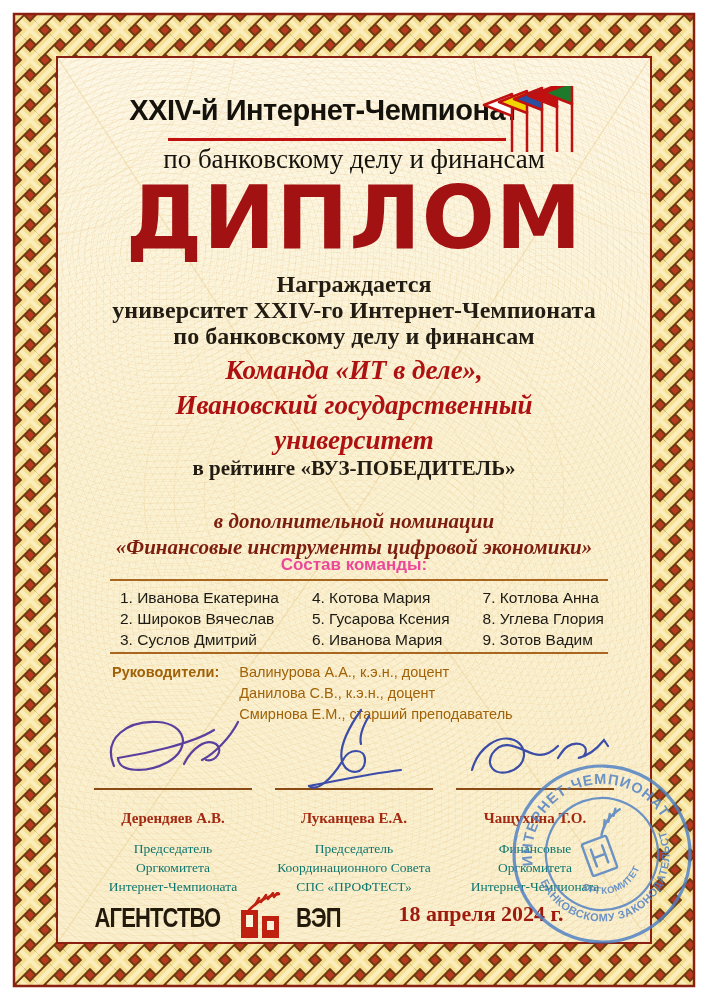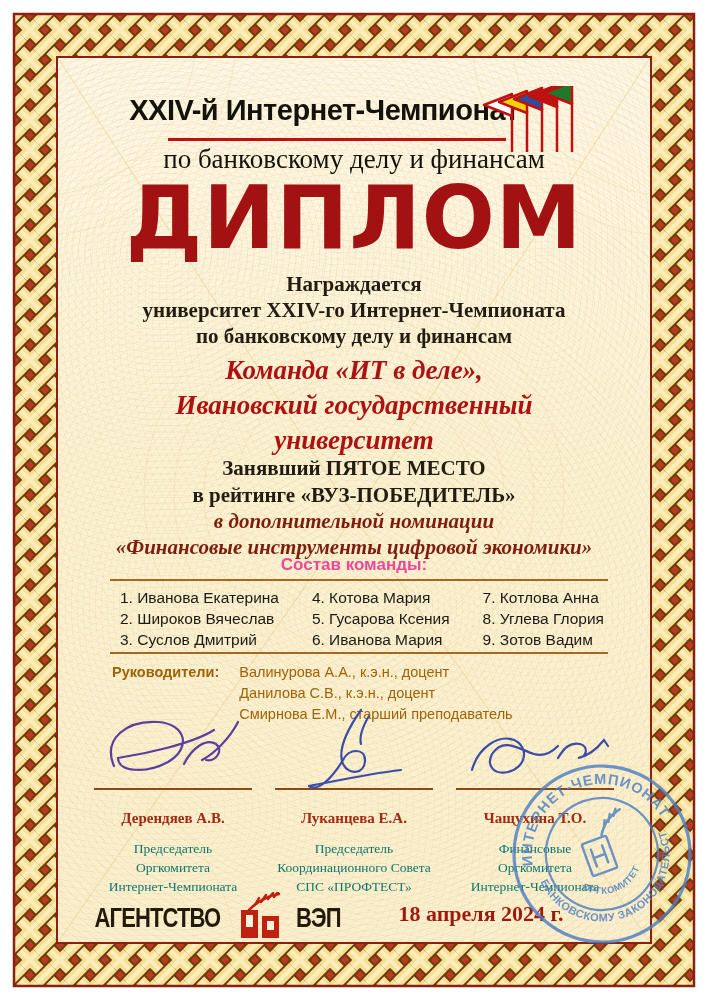--- a/index.html
+++ b/index.html
@@ -38,21 +38,21 @@
   .hdr-rule { position:absolute; top:82px; left:112px; width:338px; height:3px; background:#c01010; }
   .flags { position:absolute; left:416px; top:30px; }
   .hdr-sub { top:88px; font-size:27px; color:#15120c; }
 
   .diplom {
     top:118px; font-family:"DejaVu Sans","Liberation Sans",sans-serif;
     font-weight:bold; font-size:86px; line-height:86px; color:#a31212;
     letter-spacing:1px; transform:scaleY(1.02);
   }
 
-  .award { top:215px; font-size:21px; font-weight:bold; line-height:26px; color:#221c12; }
+  .award { top:215px; font-size:24px; font-weight:bold; line-height:26px; color:#221c12; }
   .team  { top:297px; font-size:27px; font-weight:bold; font-style:italic; line-height:35px; color:#ae1111; }
   .rank  { top:399px; font-size:21px; font-weight:bold; line-height:27px; color:#221c12; }
   .nomin { top:452px; font-size:21px; font-weight:bold; font-style:italic; line-height:26px; color:#7c1d0e; }
 
   .roster-head { top:499px; font-family:"Liberation Sans","DejaVu Sans",sans-serif;
     font-weight:bold; font-size:17px; color:#ec4899; }
   .rule { position:absolute; height:2px; background:#a9661f; }
   .rule1 { top:523px; left:54px; right:44px; }
   .rule2 { top:596px; left:54px; right:44px; }
   .roster-cols { top:531px; left:64px; right:48px; display:flex; justify-content:space-between;
@@ -166,21 +166,20 @@
       <p>по банковскому делу и финансам</p>
     </div>
 
     <div class="abs center team">
       <p>Команда «ИТ в деле»,</p>
       <p>Ивановский государственный</p>
       <p>университет</p>
     </div>
 
     <div class="abs center rank">
-      <p>Занявший ПЯТОЕ МЕСТО</p>
       <p>в рейтинге «ВУЗ-ПОБЕДИТЕЛЬ»</p>
     </div>
 
     <div class="abs center nomin">
       <p>в дополнительной номинации</p>
       <p>«Финансовые инструменты цифровой экономики»</p>
     </div>
 
     <div class="abs center roster-head">Состав команды:</div>
     <div class="rule rule1"></div>

